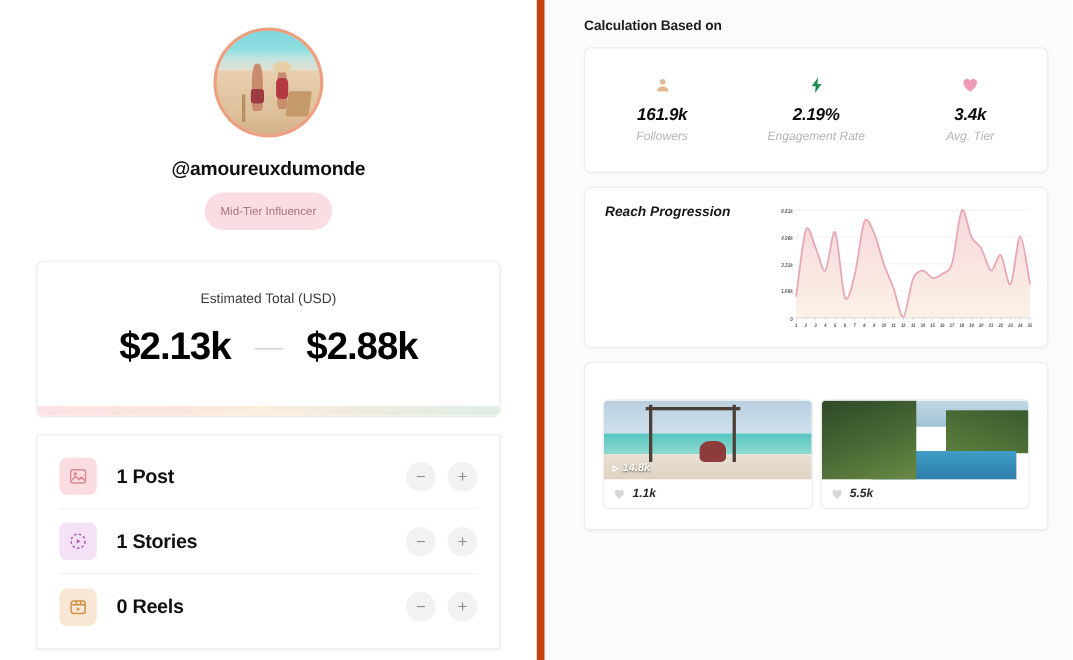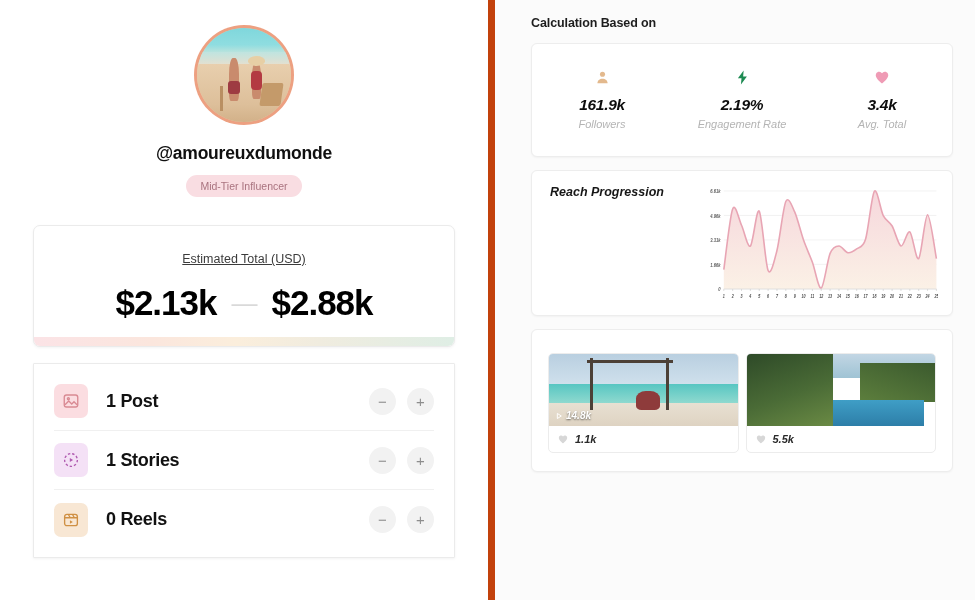--- a/index.html
+++ b/index.html
@@ -49,33 +49,33 @@
   .av-post { position:absolute; left:24%; top:62%; width:4%; height:26%;
     background:#b98f62; }
 
   .handle {
     margin-top: 18px; font-size: 17.5px; font-weight: 700;
     letter-spacing: -0.2px; color: #101010;
   }
   .badge-row { margin-top: 11px; }
   .badge {
     display: inline-block; background: #f9dde2; color: #a9737f;
-    font-size: 10.5px; padding: 5px 14px; border-radius: 20px;
+    font-size: 10.5px; padding: 11px 14px; border-radius: 20px;
   }
 
   .est-card {
     margin-top: 28px; background: #fff; border: 1px solid #ebebeb;
     border-radius: 7px; box-shadow: 0 1px 3px rgba(0,0,0,.05);
     padding: 26px 0 0 0; overflow: hidden;
   }
-  .est-label { text-align: center; font-size: 12.5px; color: #3b3b3b; text-decoration: underline; }
+  .est-label { text-align: center; font-size: 12.5px; color: #3b3b3b; }
   .est-value {
-    text-align: left; margin: 17px 0 14px; font-size: 35px;
+    text-align: left; margin: 17px 0 34px; font-size: 35px;
     font-weight: 700; letter-spacing: -1px; color: #000;
-    display: flex; align-items: center; justify-content: center; gap: 15px;
+    display: flex; align-items: center; justify-content: center; gap: 22px;
   }
   .est-dash { color: #d9d9d9; font-weight: 400; font-size: 26px; }
   .est-strip {
     height: 9px;
     background: linear-gradient(90deg,#fbe3e6 0%,#fbe6dd 28%,#fbeedc 48%,#f0ecdf 68%,#dfeee5 100%);
   }
 
   .counts-card {
     margin-top: 16px; background: #fff; border: 1px solid #ebebeb;
     border-radius: 1px; box-shadow: 0 1px 3px rgba(0,0,0,.05);
@@ -132,21 +132,21 @@
     margin-top: 13px; padding: 14px 14px 10px 18px;
     display: flex; height: 146px;
   }
   .chart-title {
     width: 150px; font-size: 12.5px; font-weight: 700; color: #171717;
     flex: 0 0 auto;
   }
   .chart-area { flex: 1; height: 120px; }
 
   .perf-card { margin-top: 13px; padding: 15px 16px 18px; }
-  .thumbs { display: flex; gap: 7px; margin-top: 8px; }
+  .thumbs { display: flex; gap: 7px; margin-top: 18px; }
   .thumb {
     flex: 1; border: 1px solid #ececec; border-radius: 5px;
     overflow: hidden; background: #fff;
   }
   .thumb-img { position: relative; height: 72px; overflow: hidden; }
   .play-badge {
     position: absolute; left: 6px; bottom: 5px; color: #fff;
     font-size: 10px; font-weight: 700; display: flex; align-items: center; gap: 3px;
     text-shadow: 0 1px 2px rgba(0,0,0,.55);
   }
@@ -312,21 +312,21 @@
           <div class="stat-cap">Engagement Rate</div>
         </div>
 
         <div class="stat">
           <div class="stat-ico">
             <svg width="18" height="18" viewBox="0 0 24 24" fill="#ef9bb5">
               <path d="M12 20.5S3.6 15 3.6 9.3A4.6 4.6 0 0112 6.9a4.6 4.6 0 018.4 2.4c0 5.7-8.4 11.2-8.4 11.2z"></path>
             </svg>
           </div>
           <div class="stat-val">3.4k</div>
-          <div class="stat-cap">Avg. Total</div>
+          <div class="stat-cap">Avg. Tier</div>
         </div>
 
       </div>
     </div>
 
     <div class="card chart-card">
       <div class="chart-title">Reach Progression</div>
       <div class="chart-area">
         <svg id="reach-svg" width="100%" height="120" viewBox="0 0 300 120" preserveAspectRatio="none">
             <defs>

